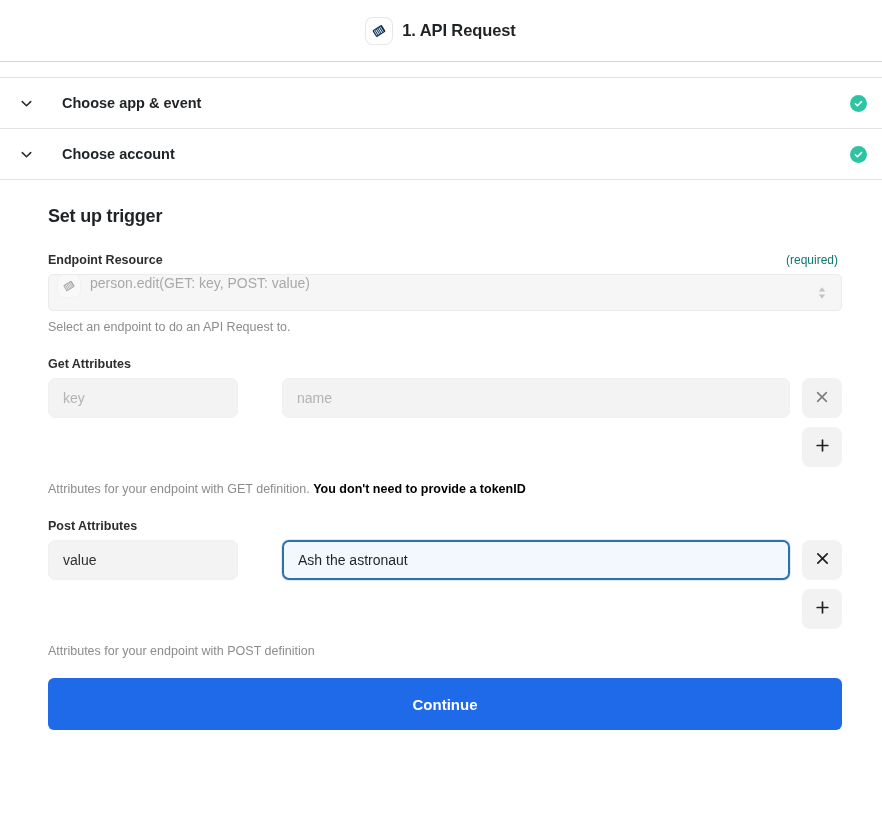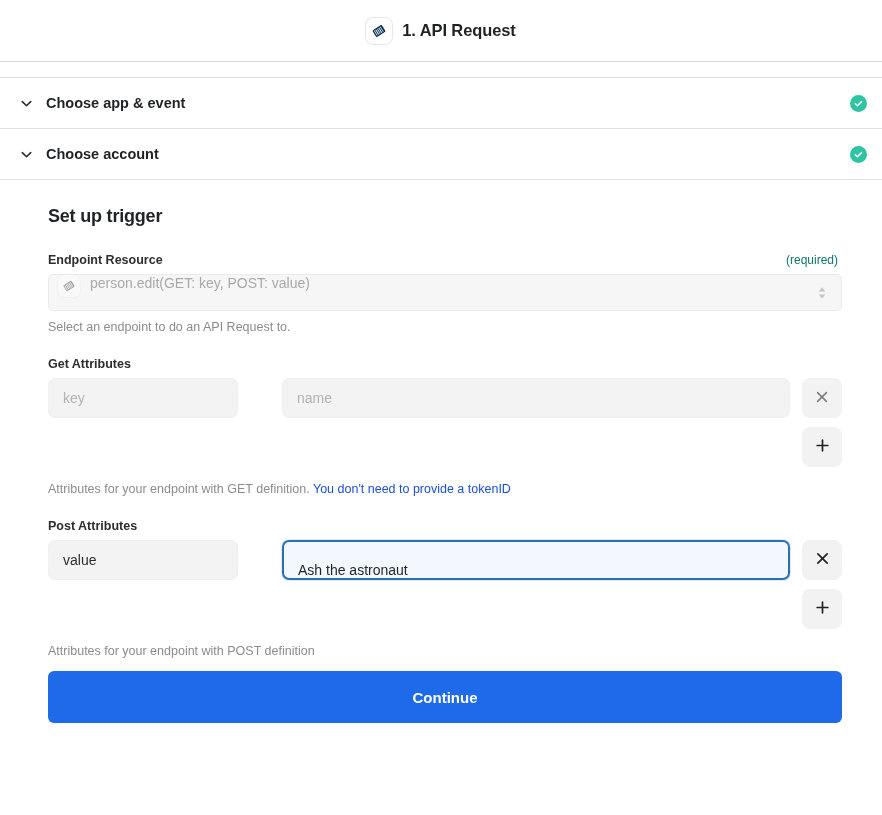--- a/index.html
+++ b/index.html
@@ -64,21 +64,21 @@
     display: flex;
     align-items: center;
     justify-content: center;
     flex: none;
     color: #2d2e2e;
   }
   .accordion-row .acc-label {
     font-size: 14.5px;
     font-weight: bold;
     color: #1f2326;
-    margin-left: 6px;
+    margin-left: 22px;
     flex: 1;
   }
   .accordion-row .check {
     width: 17px;
     height: 17px;
     border-radius: 50%;
     background: #2ec4a3;
     display: flex;
     align-items: center;
     justify-content: center;
@@ -154,21 +154,21 @@
     align-items: center;
     justify-content: center;
     width: 18px;
   }
 
   .help-text {
     font-size: 12.5px;
     color: #8c8c8c;
     margin-top: 9px;
   }
-  .help-text b { color: #1d4ed8; font-weight: normal; }
+  .help-text b { color: #000000; font-weight: bold; }
 
   
   .attr-block { margin-top: 23px; }
   .attr-row {
     display: flex;
     align-items: center;
     gap: 12px;
     margin-top: 7px;
   }
   .attr-input {
@@ -183,21 +183,20 @@
     color: #2d2e2e;
   }
   .attr-input.key-col { width: 190px; flex: none; }
   .attr-input.val-col { flex: 1; margin-left: 32px; }
   .attr-input .ph { color: #b3b3b3; }
   .attr-input.focused {
     background: #f2f8fd;
     border: 2px solid #2c71ad;
     box-shadow: 0 0 0 1px rgba(44,113,173,.15);
     color: #1f2326;
-    align-items: flex-end;
   }
   .icon-btn {
     width: 40px;
     height: 40px;
     border-radius: 8px;
     background: #f2f2f2;
     border: none;
     display: flex;
     align-items: center;
     justify-content: center;
@@ -231,21 +230,21 @@
     font-weight: bold;
     color: #1f2326;
     cursor: pointer;
   }
 
   
   .continue-btn {
     display: block;
     width: 794px;
     height: 52px;
-    margin-top: 13px;
+    margin-top: 20px;
     background: #1f6ae8;
     color: #ffffff;
     border: none;
     border-radius: 6px;
     font-family: "Liberation Sans", sans-serif;
     font-size: 15px;
     font-weight: bold;
     cursor: pointer;
   }
 </style>

